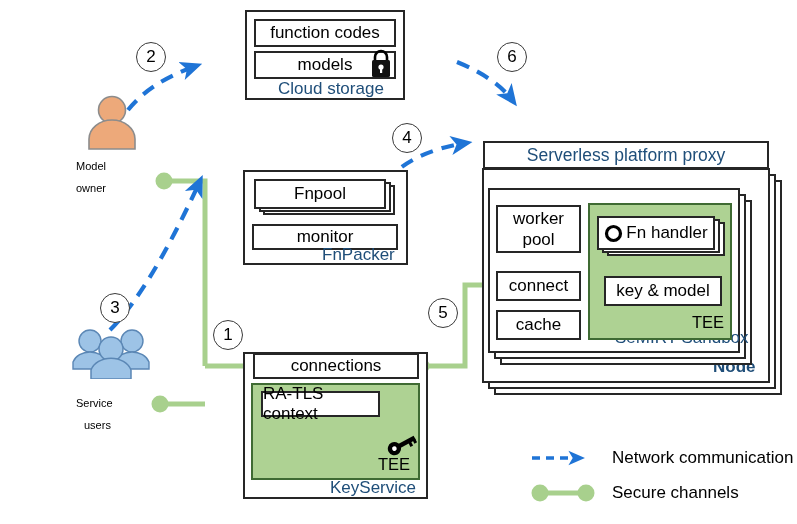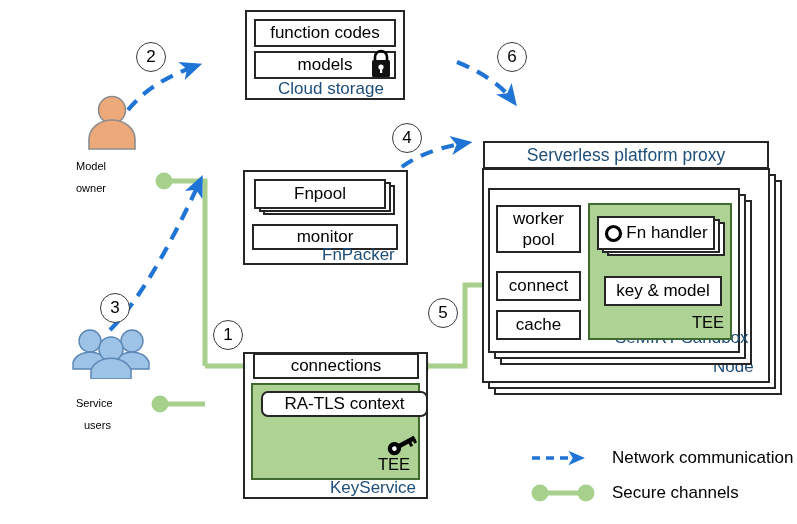--- a/index.html
+++ b/index.html
@@ -114,40 +114,40 @@
   <div class="ibox" style="left:252px;top:224px;width:146px;height:26px;">
     <span>monitor</span>
   </div>
   <div class="blabel" style="left:322px;top:245px;">FnPacker</div>
 
   <div class="obox" style="left:243px;top:352px;width:185px;height:147px;"></div>
   <div class="ibox" style="left:253px;top:353px;width:166px;height:26px;">
     <span>connections</span>
   </div>
   <div class="greenbox" style="left:251px;top:383px;width:169px;height:97px;"></div>
-  <div class="ibox" style="left:261px;top:391px;width:167px;height:26px;border-radius:7px;">
+  <div class="ibox" style="left:261px;top:391px;width:119px;height:26px;">
     <span>RA-TLS context</span>
   </div>
 
   <svg class="abs" style="left:384px;top:431px;width:34px;height:26px;">
     <g transform="rotate(-28 17 13)">
       <circle cx="9" cy="14" r="6.6" fill="#000"></circle>
       <circle cx="9" cy="14" r="2.3" fill="#fff"></circle>
       <rect x="13" y="11.6" width="19" height="4.6" fill="#000"></rect>
       <rect x="24" y="14" width="3" height="6" fill="#000"></rect>
       <rect x="29" y="14" width="3" height="5" fill="#000"></rect>
     </g>
   </svg>
   <div class="klabel" style="left:378px;top:455px;">TEE</div>
   <div class="blabel" style="left:330px;top:478px;">KeyService</div>
 
   <div class="obox" style="left:494px;top:180px;width:288px;height:215px;"></div>
   <div class="obox" style="left:488px;top:174px;width:288px;height:215px;"></div>
   <div class="obox" style="left:482px;top:168px;width:288px;height:215px;"></div>
-  <div class="blabel" style="left:713px;top:357px;">Node</div>
+  <div class="blabel" style="left:713px;top:357px;font-weight:bold;">Node</div>
 
   <div class="ibox" style="left:483px;top:141px;width:286px;height:28px;">
     <span class="blabel big" style="position:static;">Serverless platform proxy</span>
   </div>
 
   <div class="obox" style="left:500px;top:200px;width:252px;height:165px;"></div>
   <div class="obox" style="left:494px;top:194px;width:252px;height:165px;"></div>
   <div class="obox" style="left:488px;top:188px;width:252px;height:165px;"></div>
   <div class="blabel" style="left:615px;top:328px;">SeMIRT Sandbox</div>
 

